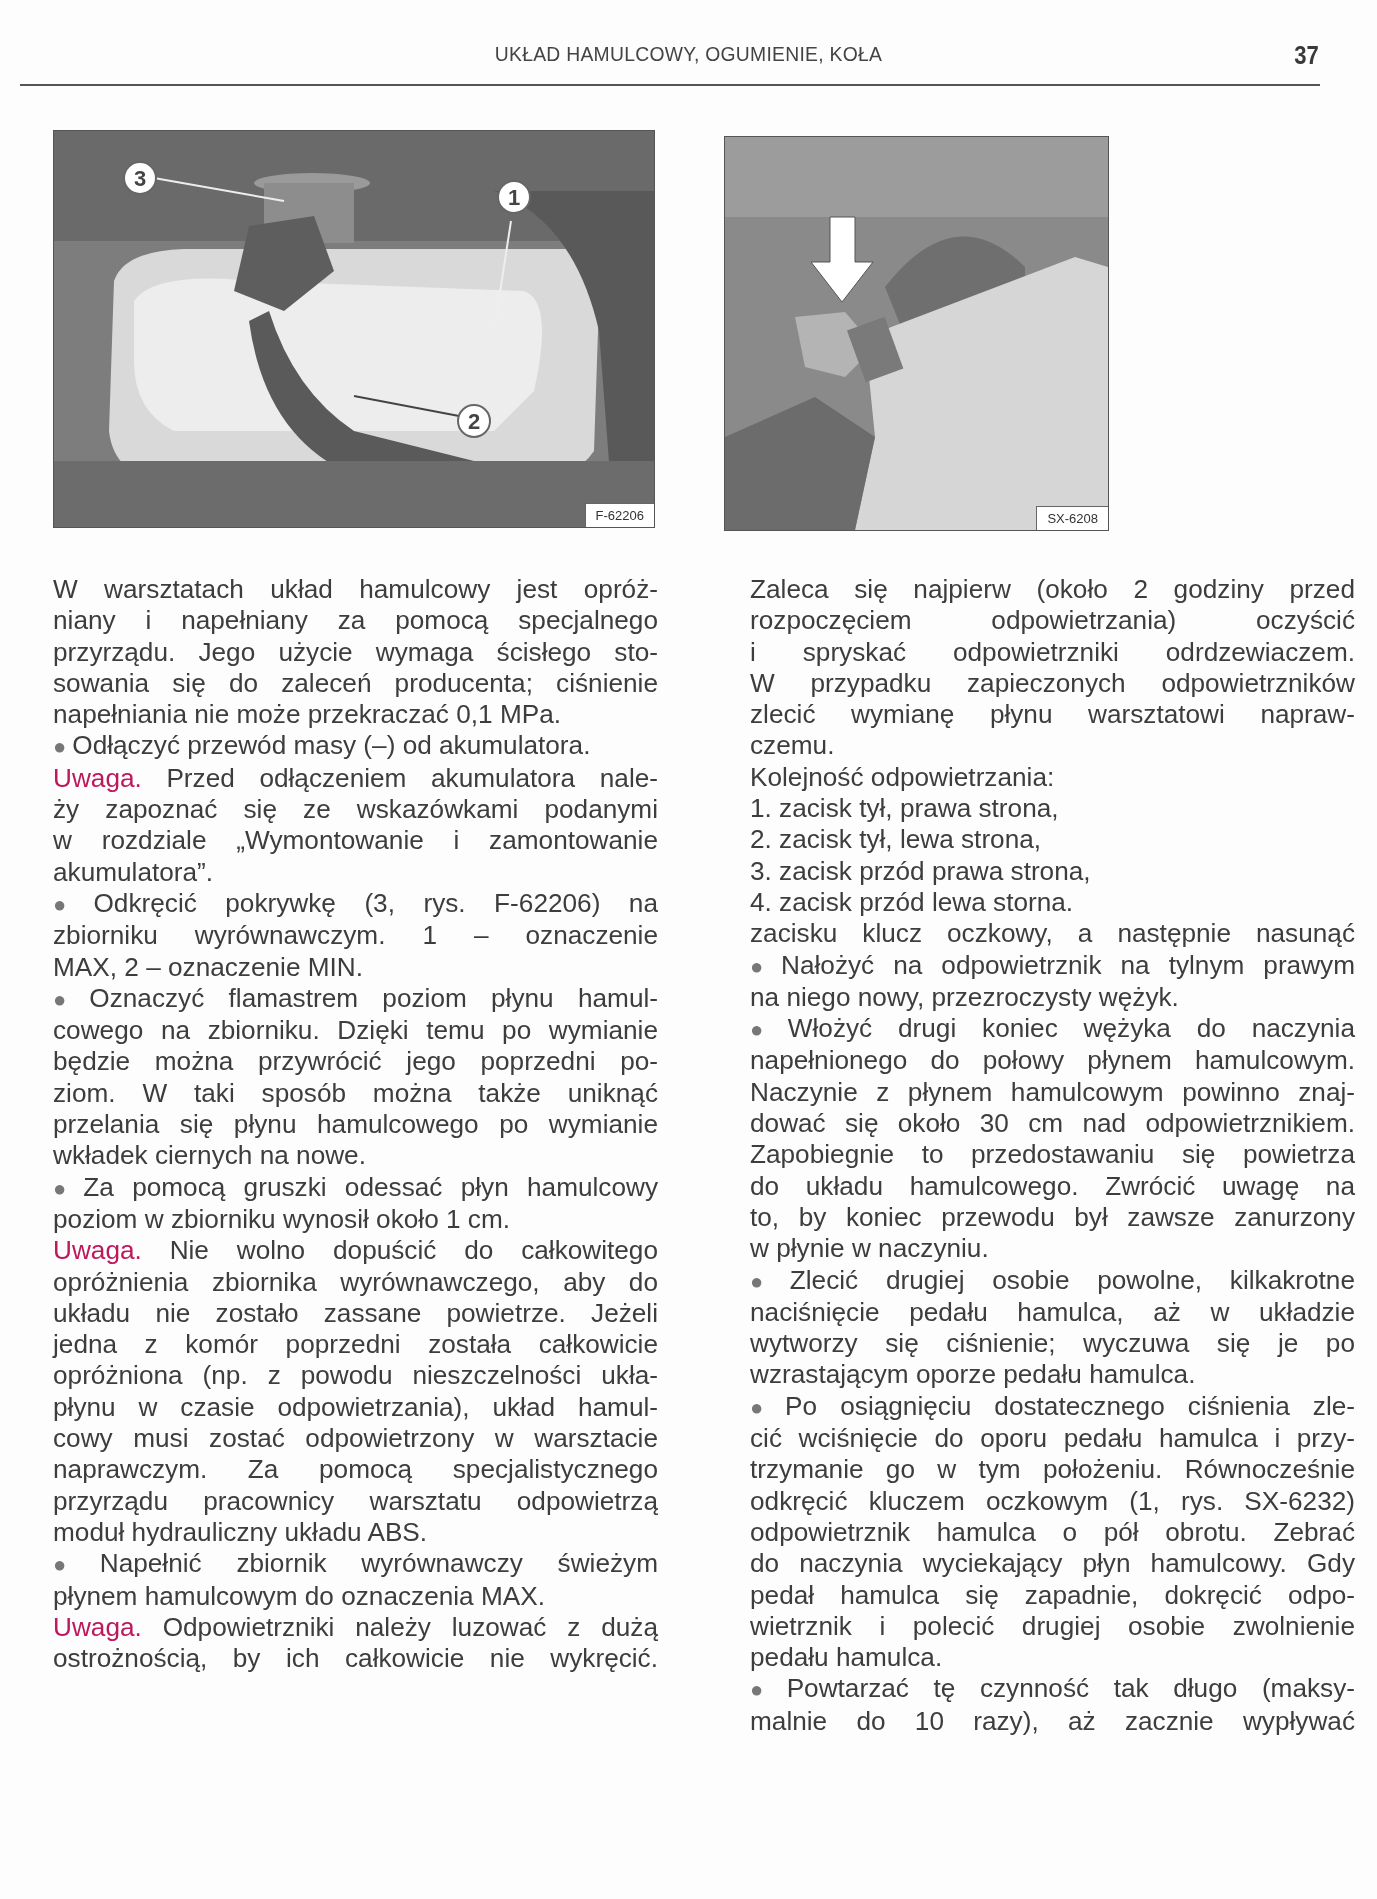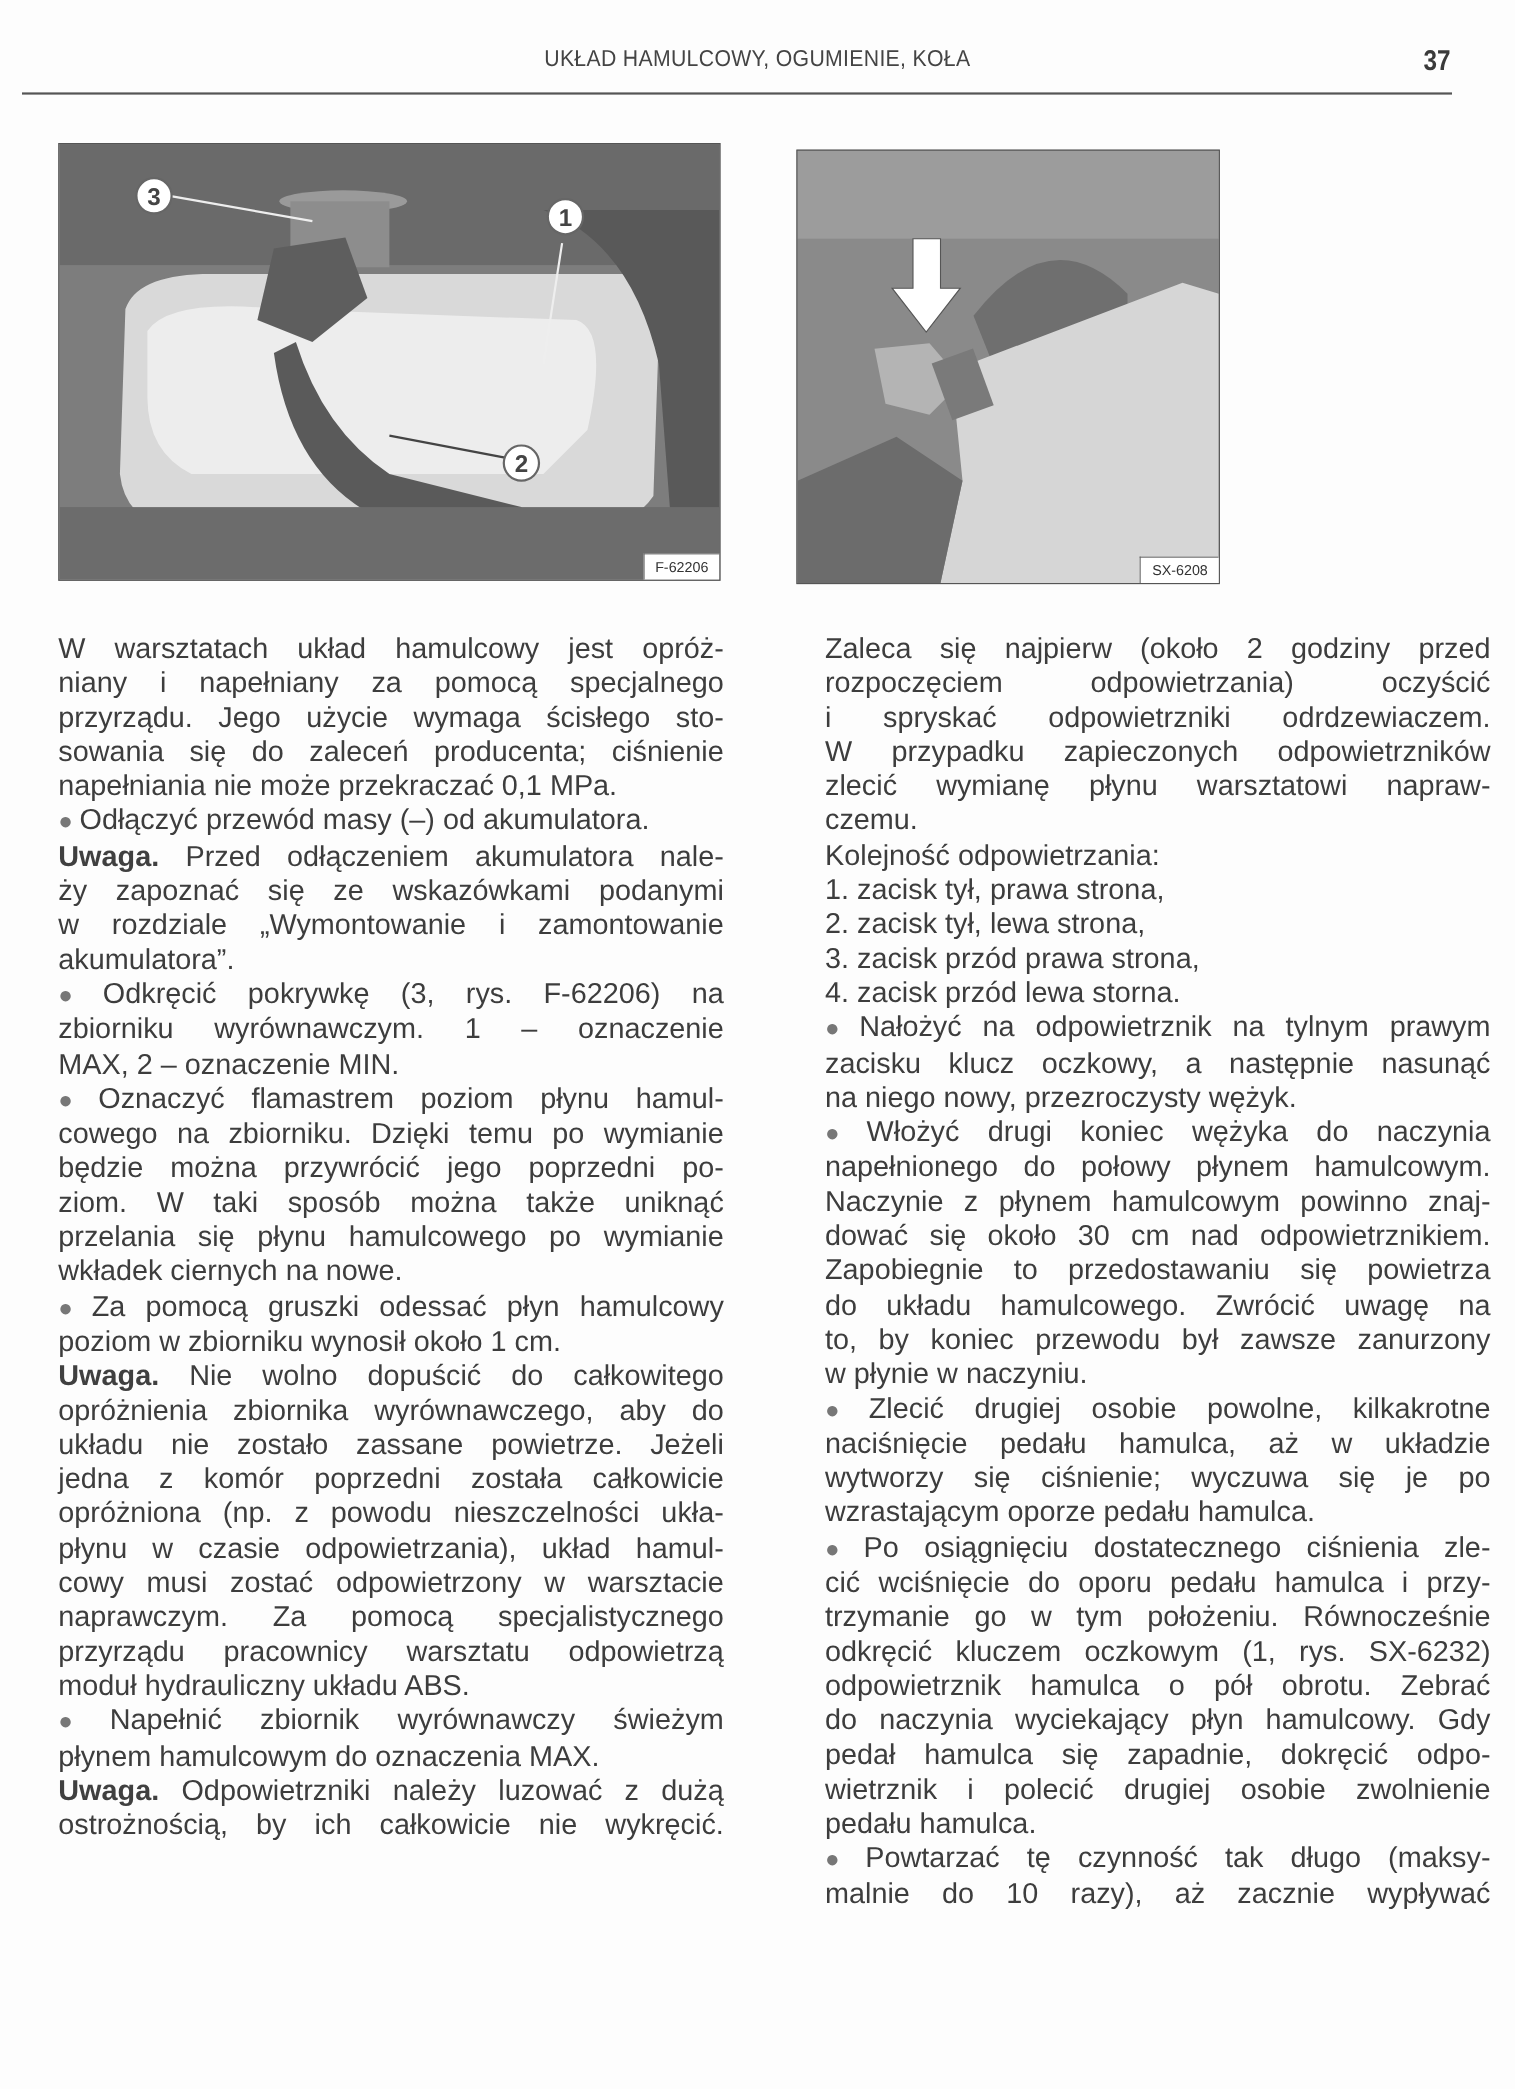--- a/index.html
+++ b/index.html
@@ -29,21 +29,21 @@
     font-size: 13px; color: #333; padding: 4px 10px;
   }
   .col {
     position: absolute; top: 574px; width: 605px;
     font-size: 26.2px; line-height: 31.3px; color: #3d3d3d;
     text-align: justify;
   }
   .col .line { display: block; text-align: justify; text-align-last: justify; white-space: nowrap; }
   .col .line.last { text-align-last: left; }
   .bullet { color: #777; font-size: 22px; margin-right: 6px; }
-  .warn { font-weight: bold; color: #404040; }
+  .warn { font-weight: normal; color: #be185d; }
   .left { left: 53px; }
   .right { left: 750px; }
 </style>
 </head>
 <body>
 
 <div class="header-title">UKŁAD HAMULCOWY, OGUMIENIE, KOŁA</div>
 <div class="page-num">37</div>
 <div class="header-rule"></div>
 
@@ -128,22 +128,22 @@
     <span class="line">rozpoczęciem odpowietrzania) oczyścić</span>
     <span class="line">i spryskać odpowietrzniki odrdzewiaczem.</span>
     <span class="line">W przypadku zapieczonych odpowietrzników</span>
     <span class="line">zlecić wymianę płynu warsztatowi napraw-</span>
     <span class="line last">czemu.</span>
     <span class="line last">Kolejność odpowietrzania:</span>
     <span class="line last">1.  zacisk tył, prawa strona,</span>
     <span class="line last">2.  zacisk tył, lewa strona,</span>
     <span class="line last">3.  zacisk przód prawa strona,</span>
     <span class="line last">4.  zacisk przód lewa storna.</span>
+    <span class="line">zacisku klucz oczkowy, a następnie nasunąć</span>
     <span class="line"><span class="bullet">●</span>Nałożyć na odpowietrznik na tylnym prawym</span>
-    <span class="line">zacisku klucz oczkowy, a następnie nasunąć</span>
     <span class="line last">na niego nowy, przezroczysty wężyk.</span>
     <span class="line"><span class="bullet">●</span>Włożyć drugi koniec wężyka do naczynia</span>
     <span class="line">napełnionego do połowy płynem hamulcowym.</span>
     <span class="line">Naczynie z płynem hamulcowym powinno znaj-</span>
     <span class="line">dować się około 30 cm nad odpowietrznikiem.</span>
     <span class="line">Zapobiegnie to przedostawaniu się powietrza</span>
     <span class="line">do układu hamulcowego. Zwrócić uwagę na</span>
     <span class="line">to, by koniec przewodu był zawsze zanurzony</span>
     <span class="line last">w płynie w naczyniu.</span>
     <span class="line"><span class="bullet">●</span>Zlecić drugiej osobie powolne, kilkakrotne</span>

